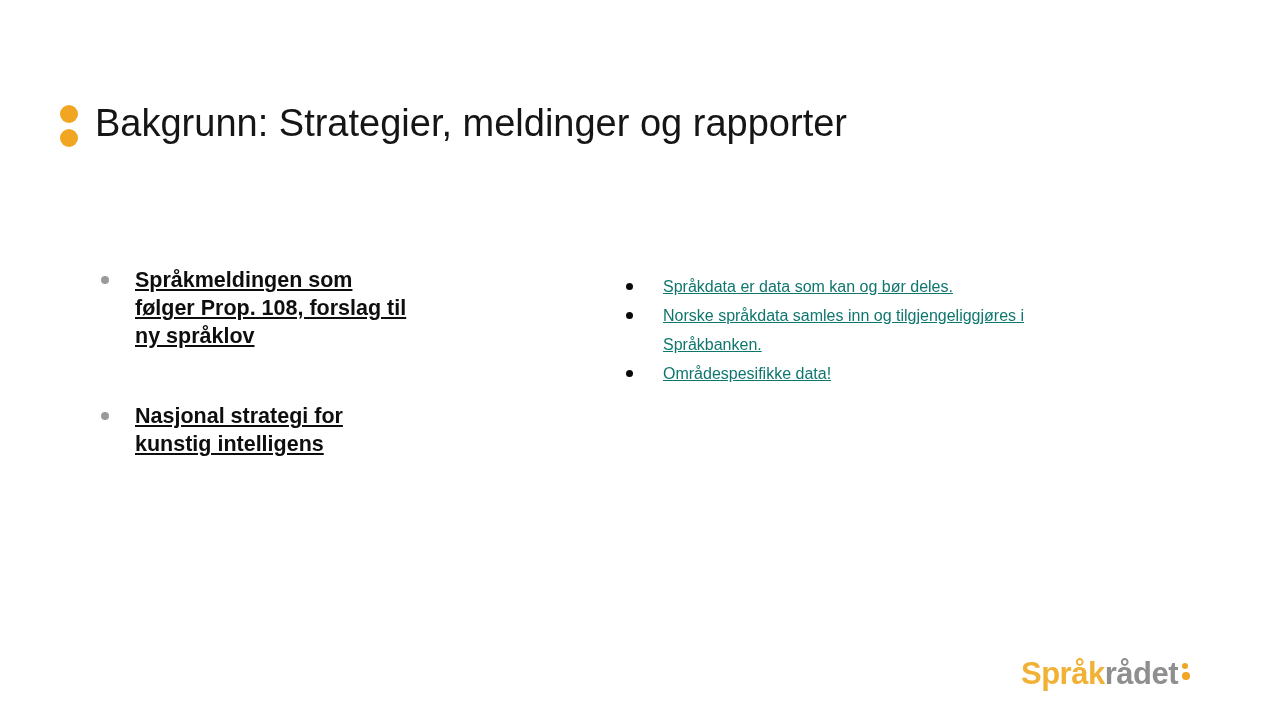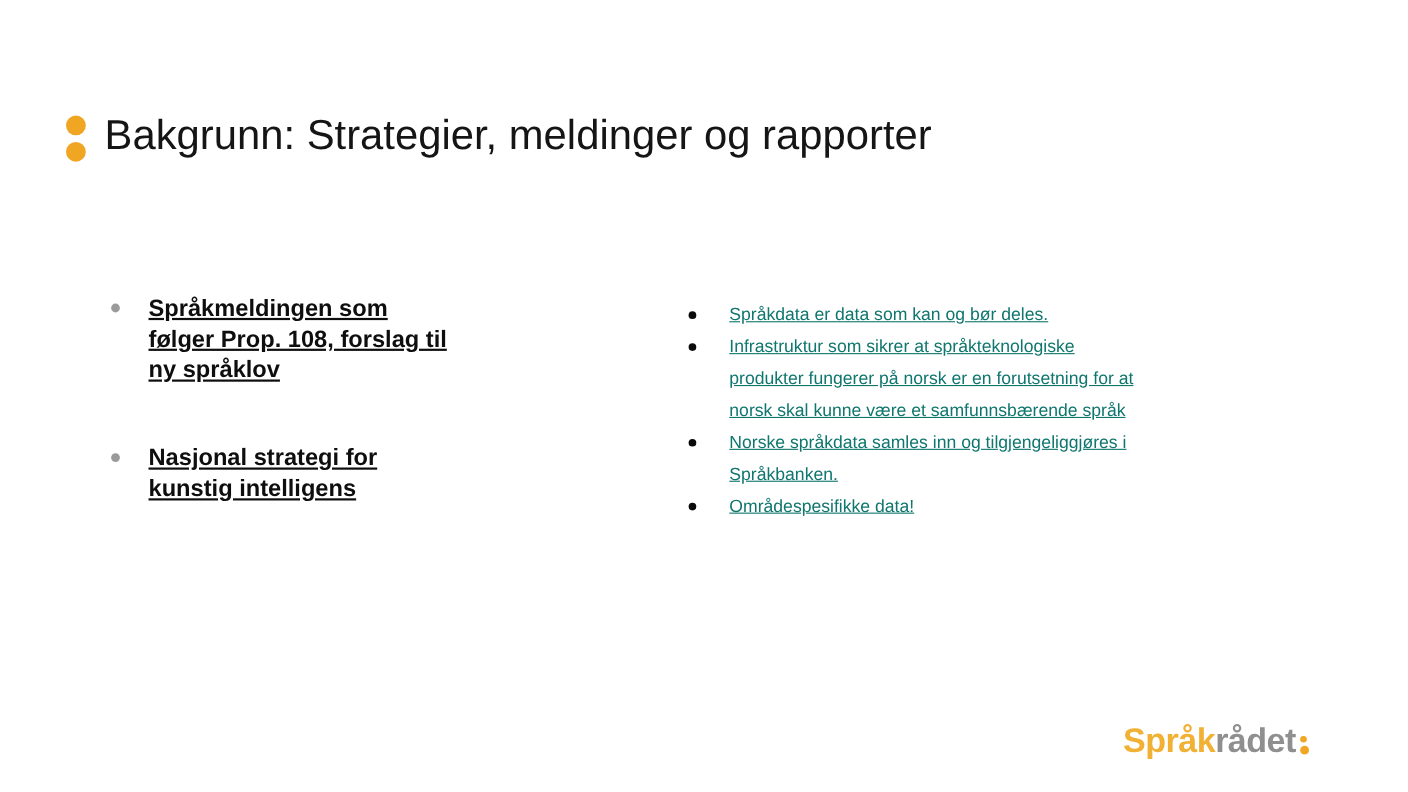--- a/index.html
+++ b/index.html
@@ -109,21 +109,21 @@
     font-weight: 400;
     color: #0f766e;
   }
 
   
   .logo {
     position: absolute;
     left: 1021px;
     top: 657px;
     display: flex;
-    align-items: center;
+    align-items: flex-start;
     font-size: 31px;
     font-weight: 700;
     letter-spacing: -0.5px;
     line-height: 34px;
   }
   .logo .p1 { color: #F1B135; }
   .logo .p2 { color: #8f8f8f; }
   .logo-colon {
     display: flex;
     flex-direction: column;
@@ -167,26 +167,20 @@
     </div>
   </section>
 
   <section class="col right">
     <div class="li">
       <span class="marker"></span>
       <span class="txt">Språkdata er data som kan og bør deles.</span>
     </div>
     <div class="li">
       <span class="marker"></span>
-      <span class="txt">Infrastruktur som sikrer at språkteknologiske
-produkter fungerer på norsk er en forutsetning for at
-norsk skal kunne være et samfunnsbærende språk</span>
-    </div>
-    <div class="li">
-      <span class="marker"></span>
       <span class="txt">Norske språkdata samles inn og tilgjengeliggjøres i
 Språkbanken.</span>
     </div>
     <div class="li">
       <span class="marker"></span>
       <span class="txt">Områdespesifikke data!</span>
     </div>
   </section>
 
   <footer class="logo">

